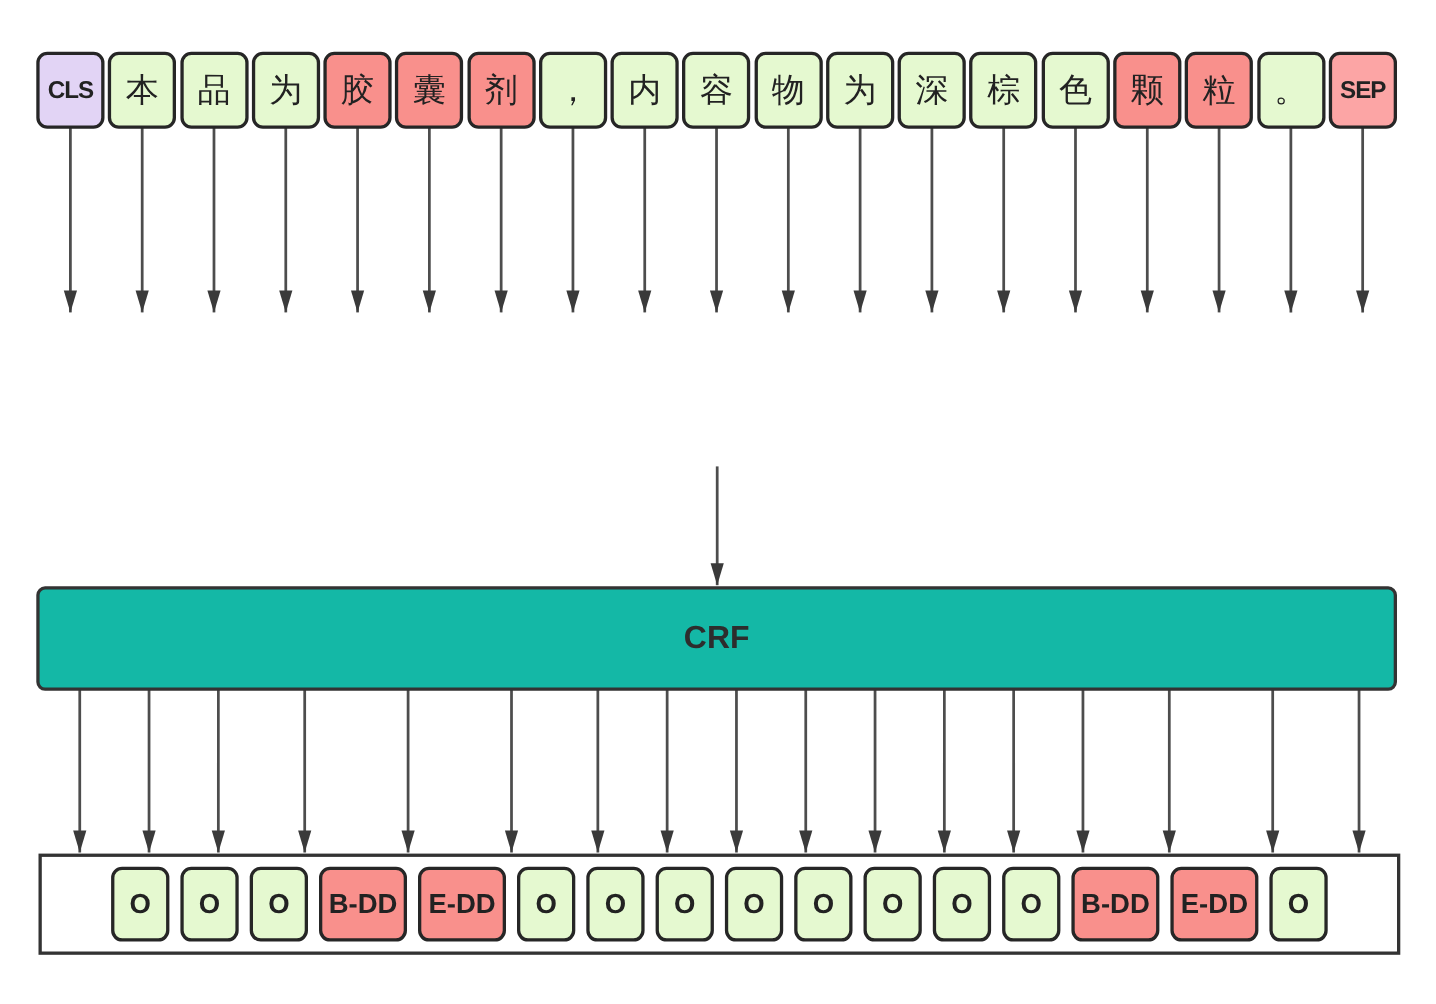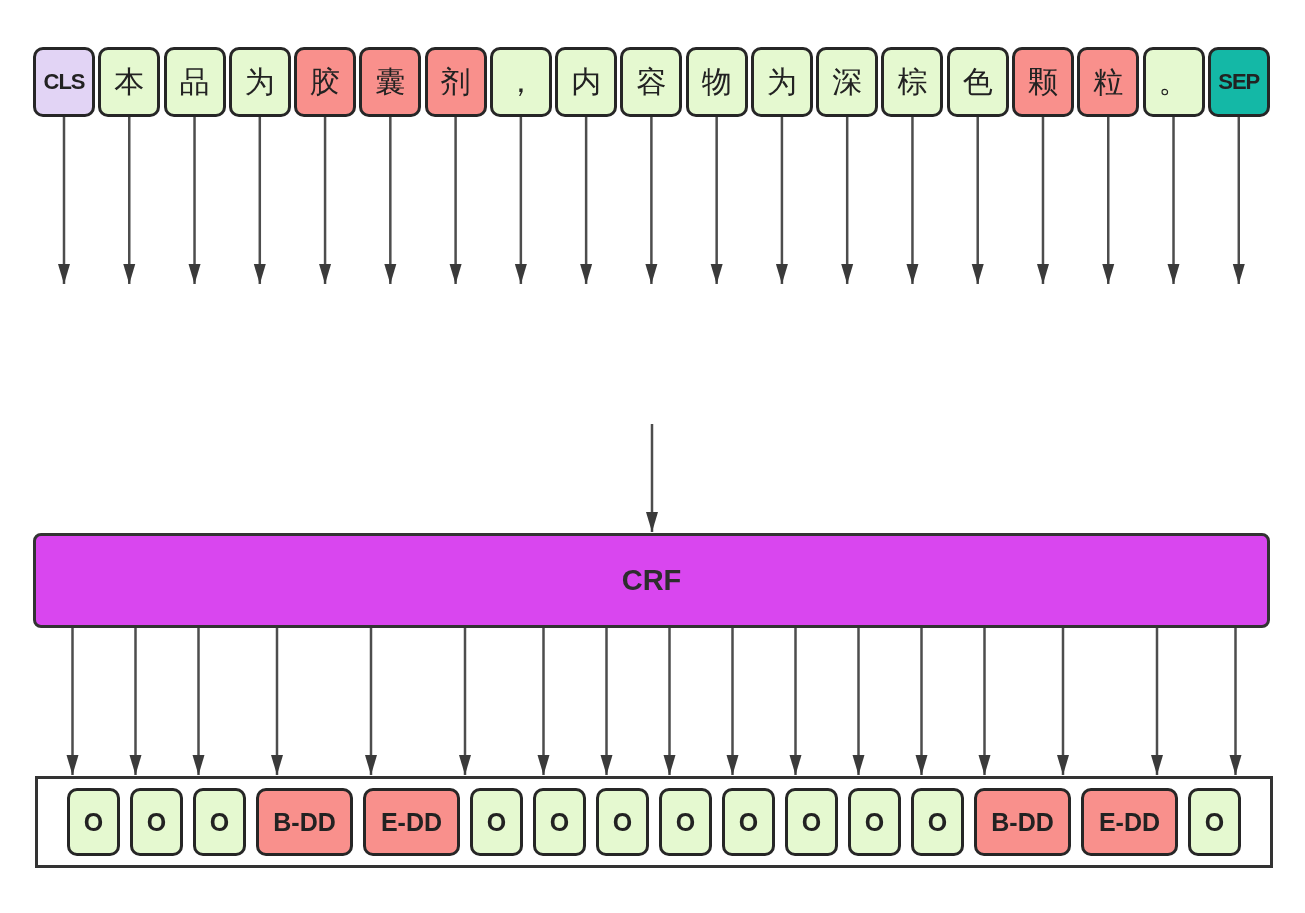--- a/index.html
+++ b/index.html
@@ -39,21 +39,21 @@
   .output-container{
     position:absolute;left:35px;top:776px;width:1238px;height:92px;
     box-sizing:border-box;
     background:#ffffff;border:3px solid #333333;
     display:flex;align-items:center;justify-content:center;
     z-index:2;
   }
   .output-row{display:flex;gap:10px;}
   .output{height:68px;font-size:25px;font-weight:bold;}
   .output.o{width:53px;}
-  .output.entity{width:97px;}
+  .output.entity{width:80px;}
   
   #arrow-layer{position:absolute;left:0;top:0;z-index:1;pointer-events:none;}
 </style>
 </head>
 <body>
 
 <div class="canvas" id="canvas">
 
   <svg id="arrow-layer" width="1305" height="913" viewBox="0 0 1305 913">
       <defs>
@@ -112,25 +112,25 @@
       <div class="box token plain" style="background: rgb(229, 249, 208);">内</div>
       <div class="box token plain" style="background: rgb(229, 249, 208);">容</div>
       <div class="box token plain" style="background: rgb(229, 249, 208);">物</div>
       <div class="box token plain" style="background: rgb(229, 249, 208);">为</div>
       <div class="box token plain" style="background: rgb(229, 249, 208);">深</div>
       <div class="box token plain" style="background: rgb(229, 249, 208);">棕</div>
       <div class="box token plain" style="background: rgb(229, 249, 208);">色</div>
       <div class="box token entity" style="background: rgb(249, 144, 140);">颗</div>
       <div class="box token entity" style="background: rgb(249, 144, 140);">粒</div>
       <div class="box token plain" style="background: rgb(229, 249, 208);">。</div>
-      <div class="box token special" style="background: #14b8a6;">SEP</div>
+      <div class="box token special" style="background: #fca5a5;">SEP</div>
     </div>
 
 
-  <div class="block" id="crf-box" style="background: #d946ef;">
+  <div class="block" id="crf-box" style="background: #14b8a6;">
     <span class="block-label">CRF</span>
   </div>
 
   <div class="output-container" id="output-container">
     <div class="output-row" id="output-row">
         <div class="box output o" style="background: rgb(229, 249, 208);">O</div>
         <div class="box output o" style="background: rgb(229, 249, 208);">O</div>
         <div class="box output o" style="background: rgb(229, 249, 208);">O</div>
         <div class="box output entity" style="background: rgb(249, 144, 140);">B-DD</div>
         <div class="box output entity" style="background: rgb(249, 144, 140);">E-DD</div>

